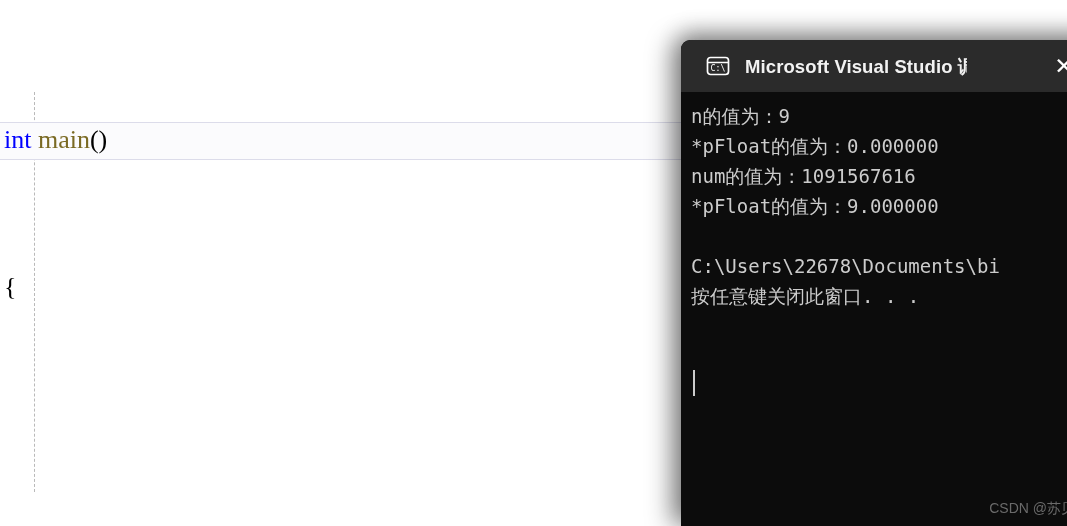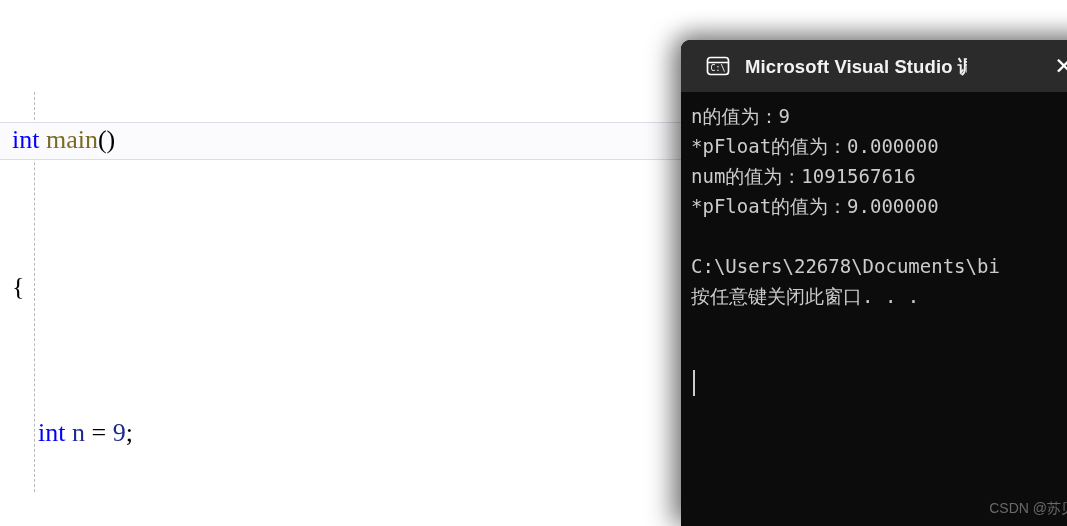--- a/index.html
+++ b/index.html
@@ -31,21 +31,21 @@
     width: 1067px;
     font-family: "Liberation Serif", serif;
     font-size: 26px;
     line-height: 36.5px;
     white-space: pre;
     color: #000000;
   }
   .ln {
     position: relative;
     height: 36.5px;
-    padding-left: 12px;
+    padding-left: 4px;
   }
   
   .ln.current {
     background: #fbfbfd;
     border-top: 1px solid #dcdcea;
     border-bottom: 1px solid #dcdcea;
     box-sizing: border-box;
     height: 38px;
   }
   .ln.current .txt { position: relative; top: -1px; }
@@ -157,21 +157,20 @@
 <div id="editor">
 
   <div id="indent-guide"></div>
 
   <div id="code">
 
     <div class="ln current"><span class="txt"><span class="kw">int</span><span class="plain"> </span><span class="fn">main</span><span class="punc">()</span></span></div>
 
     <div class="ln"><span class="brace">{</span></div>
 
-    <div class="ln"><span class="plain">    </span><span class="kw">int</span><span class="plain"> </span><span class="var">n</span><span class="plain"> </span><span class="punc">=</span><span class="plain"> </span><span class="num">9</span><span class="punc">;</span></div>
 
     
 
     
 
     
 
     
 
     

